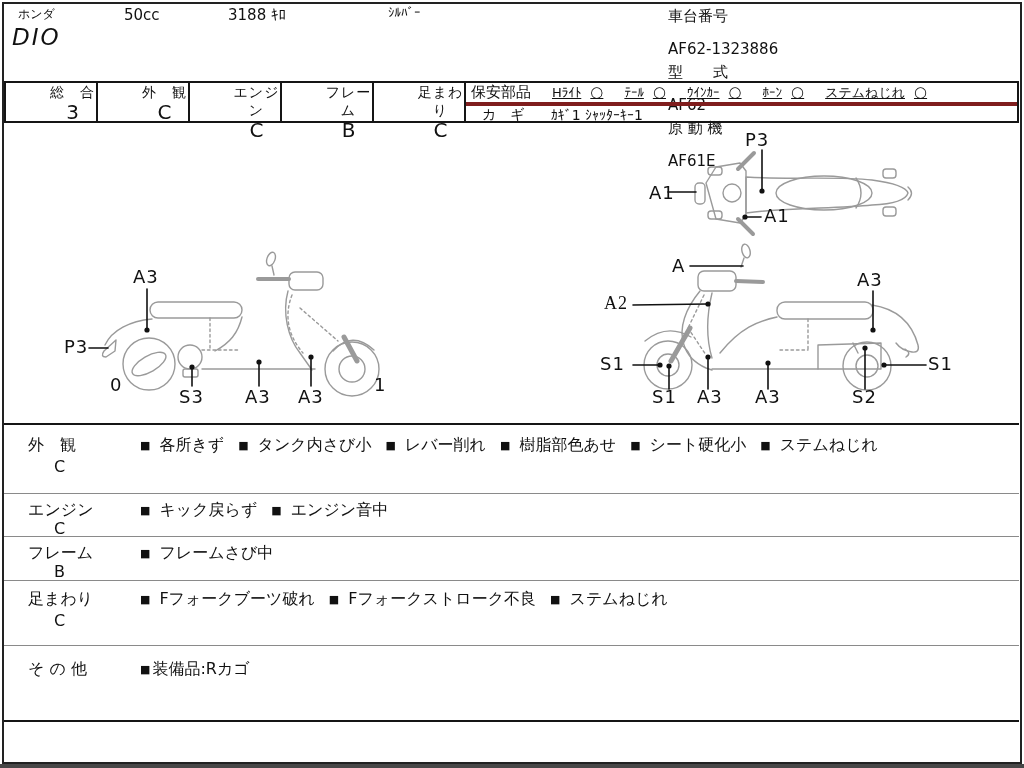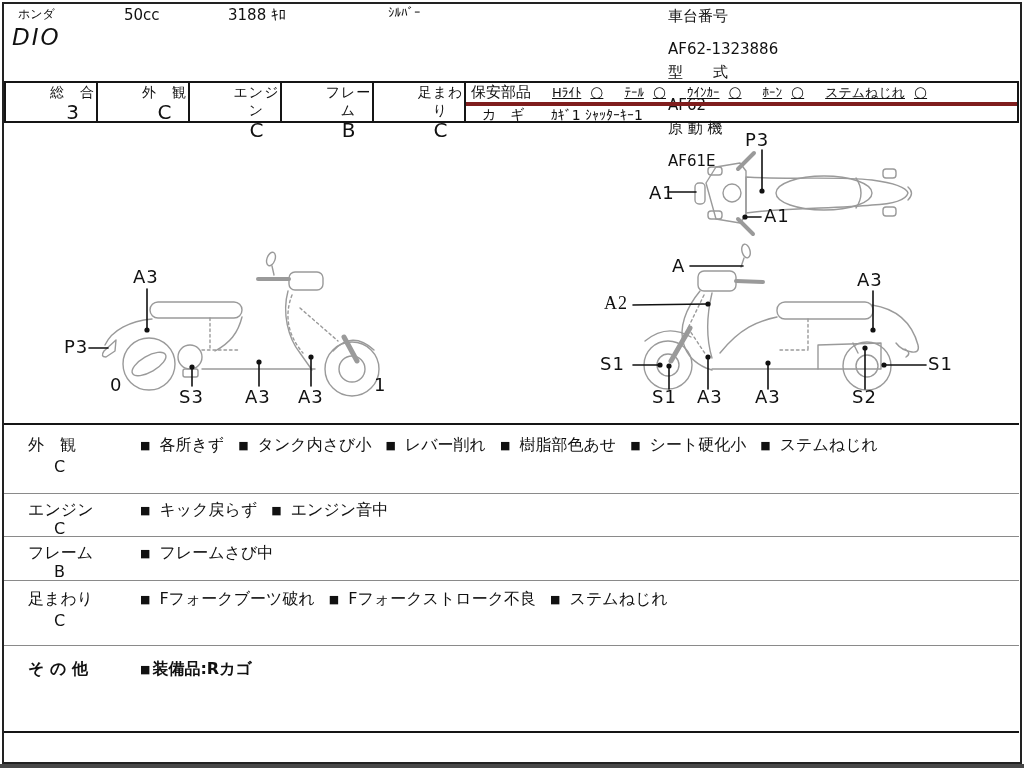--- a/index.html
+++ b/index.html
@@ -318,21 +318,21 @@
             <span class="sq">■</span>
             <span>Fフォークストローク不良</span>
           </span>
         <span class="ci">
             <span class="sq">■</span>
             <span>ステムねじれ</span>
           </span>
       </div>
     </div>
 
-    <div class="crow thin" style="height:86px;font-weight:bold;">
+    <div class="crow thin" style="height:75px;">
       <div class="clabel" style="top:13px;">そ の 他</div>
       <div class="citems" style="top:13px;">
         <span class="ci tight">
             <span class="sq">■</span>
             <span>装備品:Rカゴ</span>
           </span>
       </div>
     </div>
 
     <div class="crow thick" style="height:41px;"></div>

